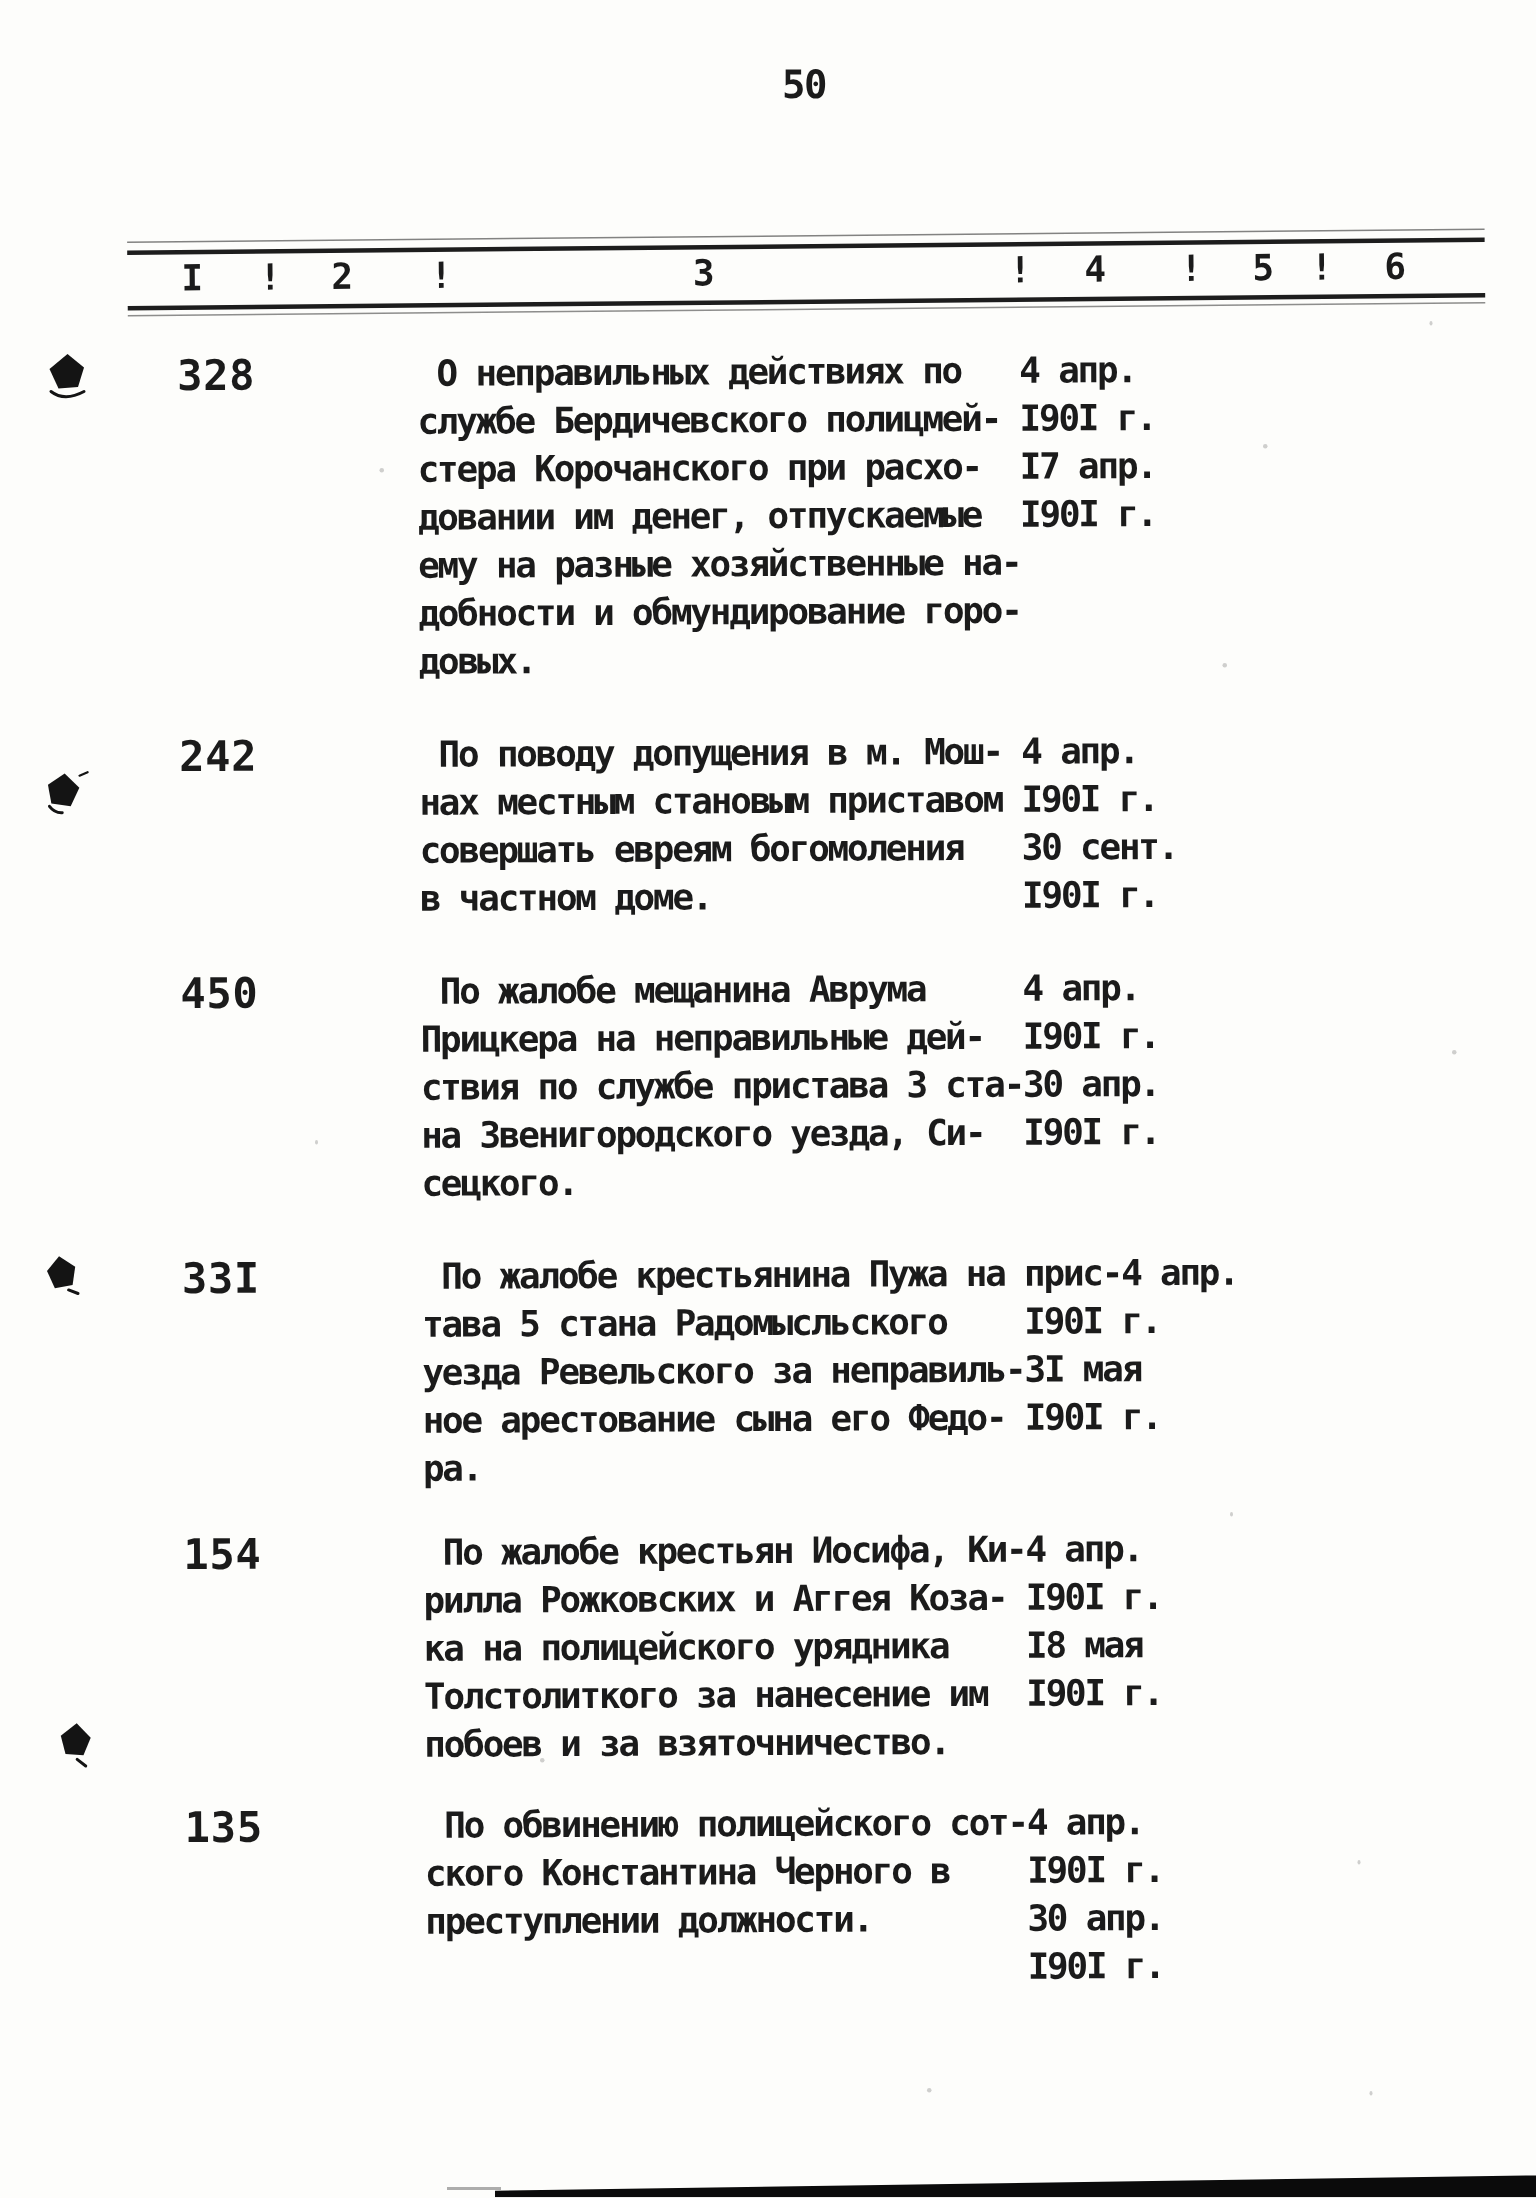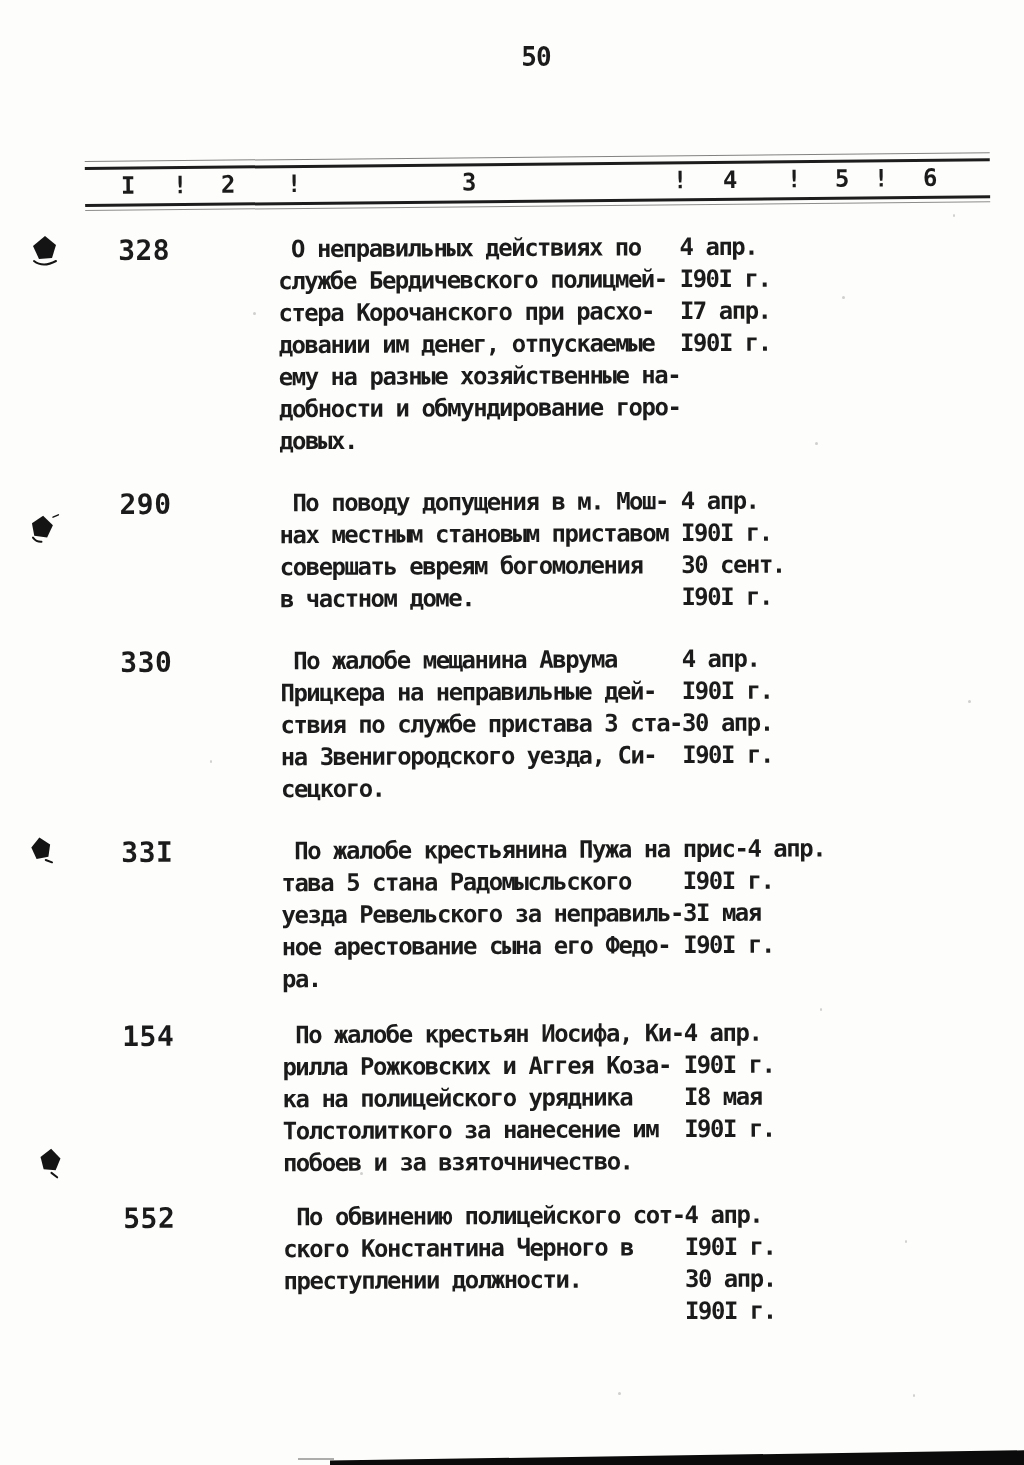--- a/index.html
+++ b/index.html
@@ -132,29 +132,29 @@
       <pre class="entry-text"> О неправильных действиях по   4 апр.
 службе Бердичевского полицмей- I90I г.
 стера Корочанского при расхо-  I7 апр.
 довании им денег, отпускаемые  I90I г.
 ему на разные хозяйственные на-
 добности и обмундирование горо-
 довых.</pre>
     </div>
 
     <div class="entry">
-      <div class="entry-number">290</div>
+      <div class="entry-number">242</div>
       <pre class="entry-text"> По поводу допущения в м. Мош- 4 апр.
 нах местным становым приставом I90I г.
 совершать евреям богомоления   30 сент.
 в частном доме.                I90I г.</pre>
     </div>
 
     <div class="entry">
-      <div class="entry-number">330</div>
+      <div class="entry-number">450</div>
       <pre class="entry-text"> По жалобе мещанина Аврума     4 апр.
 Прицкера на неправильные дей-  I90I г.
 ствия по службе пристава 3 ста-30 апр.
 на Звенигородского уезда, Си-  I90I г.
 сецкого.</pre>
     </div>
 
     <div class="entry">
       <div class="entry-number">33I</div>
       <pre class="entry-text"> По жалобе крестьянина Пужа на прис-4 апр.
@@ -167,21 +167,21 @@
     <div class="entry">
       <div class="entry-number">154</div>
       <pre class="entry-text"> По жалобе крестьян Иосифа, Ки-4 апр.
 рилла Рожковских и Аггея Коза- I90I г.
 ка на полицейского урядника    I8 мая
 Толстолиткого за нанесение им  I90I г.
 побоев и за взяточничество.</pre>
     </div>
 
     <div class="entry">
-      <div class="entry-number">552</div>
+      <div class="entry-number">135</div>
       <pre class="entry-text"> По обвинению полицейского сот-4 апр.
 ского Константина Черного в    I90I г.
 преступлении должности.        30 апр.
                                I90I г.</pre>
     </div>
   </div>
 
   <svg class="ink-mark mark-1" viewBox="0 0 34 38">
     <path d="M15 2 L26 11 L22 24 L9 25 L3 12 Z" fill="#141414"></path>
     <path d="M4 27 Q13 34 26 27" stroke="#141414" stroke-width="2" fill="none" stroke-linecap="round"></path>

